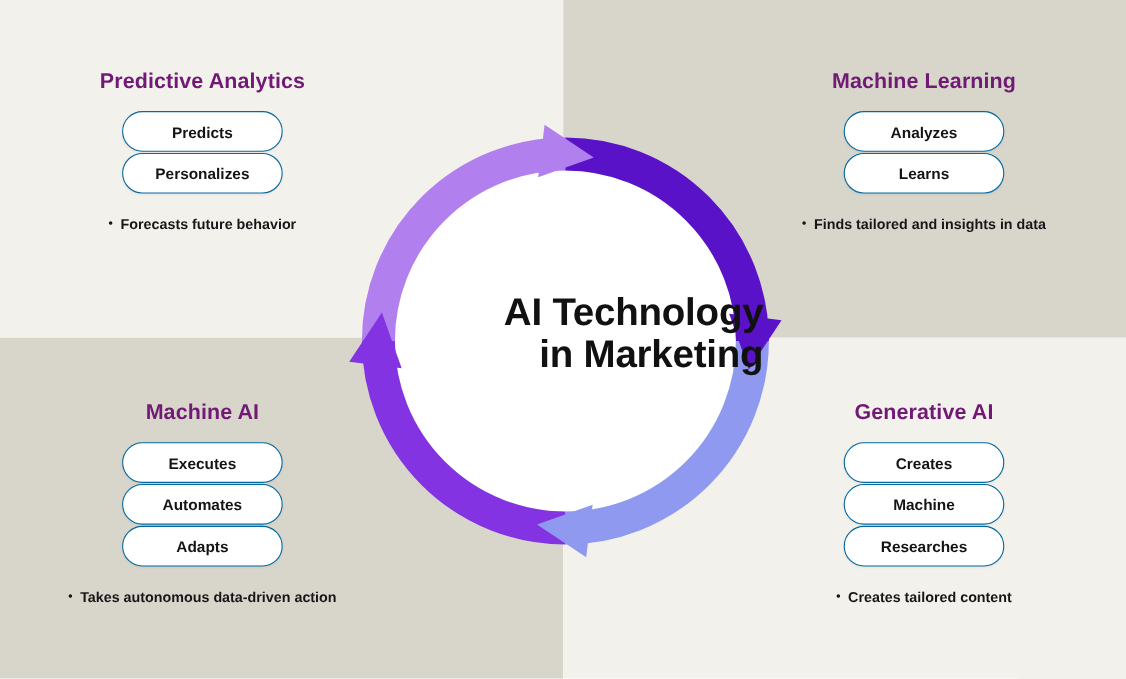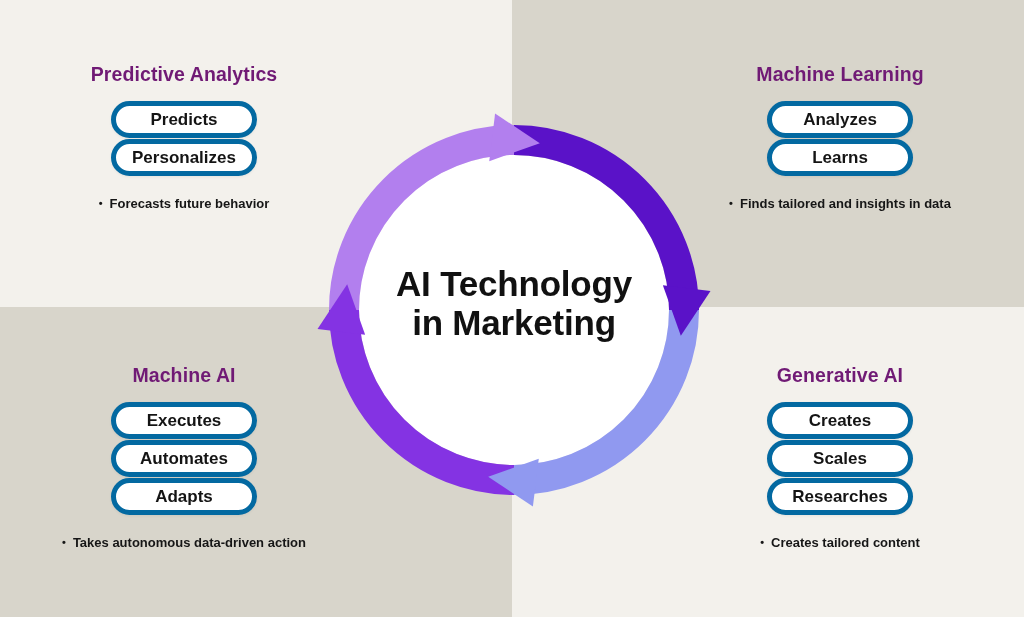--- a/index.html
+++ b/index.html
@@ -14,34 +14,34 @@
   .q-tr{left:690px;top:62px;}
   .q-bl{left:34px;top:363px;}
   .q-br{left:690px;top:363px;}
 
   .quad h2{
     margin:0 0 15px 0;font-size:19.5px;line-height:24px;font-weight:bold;
     color:#701a75;letter-spacing:.1px;white-space:nowrap;
   }
   .pill{
     width:146px;height:37px;box-sizing:border-box;border-radius:19px;
-    background:#ffffff;border:5px solid #0369a1;
+    background:#ffffff;border:1px solid #0369a1;
     box-shadow:0 1px 3px rgba(0,0,0,.06);
     display:flex;align-items:center;justify-content:center;
-    font-size:17px;font-weight:600;color:#141414;margin-bottom:1px;
+    font-size:14px;font-weight:600;color:#141414;margin-bottom:1px;
     white-space:nowrap;
   }
   .note{
     margin-top:19px;display:flex;align-items:center;gap:7px;
     font-size:13px;font-weight:600;color:#161616;white-space:nowrap;
   }
   .note .dot{font-size:11px;line-height:13px;}
 
   .center-title{
-    position:absolute;left:334px;top:264px;width:360px;text-align:center;
+    position:absolute;left:334px;top:264px;width:360px;text-align:right;
     font-size:35px;line-height:39px;font-weight:bold;color:#111111;
     letter-spacing:-.2px;
   }
 </style>
 </head>
 <body>
 
 <div class="stage">
 
   <svg class="bg-svg" viewBox="0 0 1024 617">
@@ -96,21 +96,21 @@
     <div class="pill">Adapts</div>
     <div class="note">
       <span class="dot">•</span>
       <span>Takes autonomous data-driven action</span>
     </div>
   </div>
 
   <div class="quad q-br">
     <h2>Generative AI</h2>
     <div class="pill">Creates</div>
-    <div class="pill">Scales</div>
+    <div class="pill">Machine</div>
     <div class="pill">Researches</div>
     <div class="note">
       <span class="dot">•</span>
       <span>Creates tailored content</span>
     </div>
   </div>
 
 </div>
 
 </body></html>

